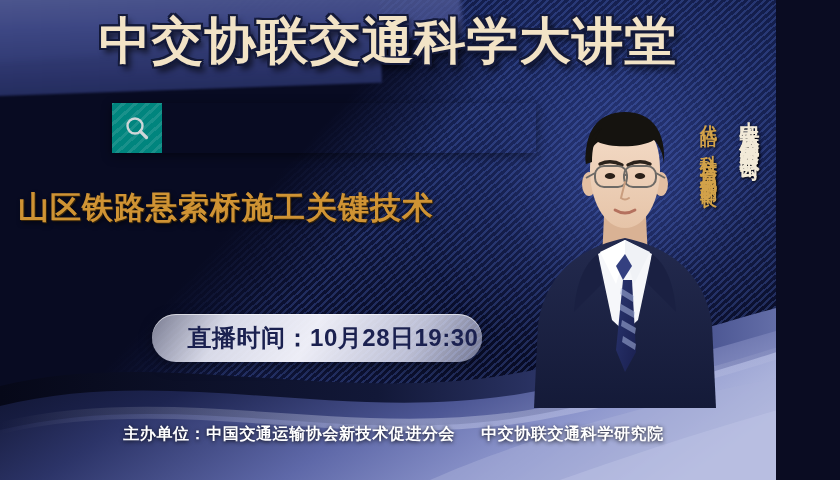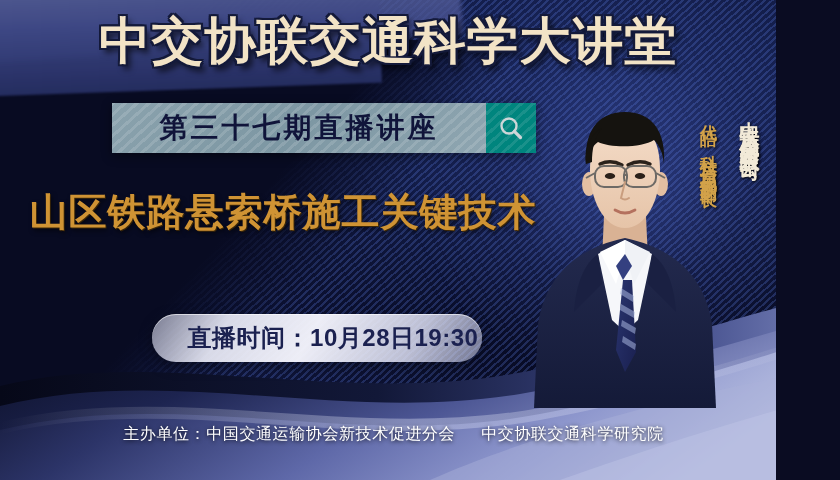--- a/index.html
+++ b/index.html
@@ -97,22 +97,22 @@
   .search-box:after{
     content:"";position:absolute;inset:0;
     background-image:repeating-linear-gradient(-42deg,
       rgba(255,255,255,0) 0px,rgba(255,255,255,0) 5px,
       rgba(255,255,255,.10) 5px,rgba(255,255,255,.10) 8px);
   }
   .search-box svg{position:relative;z-index:2;}
 
   
   .topic{
-    position:absolute;left:18px;top:188px;width:530px;text-align:center;
-    color:#cf9334;font-size:38px;font-weight:bold;line-height:1.28;
+    position:absolute;left:18px;top:188px;width:530px;
+    color:#cf9334;font-size:31px;font-weight:bold;line-height:1.28;
     letter-spacing:1px;
     text-shadow:1px 1px 0 #3a2608, 2px 3px 5px rgba(0,0,0,.6);
   }
 
   
   .time-pill{
     position:absolute;left:152px;top:314px;width:330px;height:48px;
     border-radius:24px;
     background:linear-gradient(120deg,rgba(214,216,236,.55) 0%,rgba(233,234,246,.92) 22%,rgba(244,244,252,.97) 48%,rgba(219,221,240,.85) 78%,rgba(196,199,226,.55) 100%);
     display:flex;align-items:center;justify-content:center;
@@ -139,21 +139,21 @@
   }
   .v-person{
     right:56px;top:112px;height:232px;
     font-size:17px;color:#d2a24a;letter-spacing:4px;
     text-shadow:1px 1px 3px rgba(0,0,0,.85);
   }
 
   
   .footer{
     position:absolute;left:0;right:0;top:424px;text-align:center;
-    color:#ffffff;font-size:16px;font-weight:normal;letter-spacing:.6px;
+    color:#ffffff;font-size:16px;font-weight:bold;letter-spacing:.6px;
     text-shadow:0 1px 4px rgba(0,0,0,.85);
     white-space:nowrap;
     padding-left:11px;
   }
   .footer .gap{display:inline-block;width:26px;}
 </style>
 </head>
 <body>
 
 <div class="poster">
@@ -198,23 +198,20 @@
       <path d="M0,140 C180,96 350,160 540,124 C680,98 780,58 840,44 L840,190 L0,190 Z" fill="url(#silkA)"></path>
       <path d="M0,132 C180,90 350,152 540,118 C680,92 780,54 840,40 L840,52 C780,66 680,104 540,130 C350,164 180,102 0,144 Z" fill="url(#sheen)" opacity="0.7"></path>
       <path d="M430,190 C520,150 660,108 840,76 L840,190 Z" fill="#aab2da" opacity="0.45"></path>
       <path d="M560,190 C640,162 740,128 840,104 L840,190 Z" fill="#c3c9e8" opacity="0.4"></path>
     </svg>
   </div>
 
   <div class="main-title">中交协联交通科学大讲堂</div>
 
   <div class="episode-bar">
-    <div class="episode-label">
-      <span>第三十七期直播讲座</span>
-    </div>
     <div class="search-box">
       <svg width="28" height="28" viewBox="0 0 28 28">
         <circle cx="12" cy="12" r="7.5" fill="none" stroke="#ced6d8" stroke-width="2.4"></circle>
         <line x1="17.3" y1="17.3" x2="23.5" y2="23.5" stroke="#ced6d8" stroke-width="3.2" stroke-linecap="round"></line>
       </svg>
     </div>
   </div>
 
   <div class="topic">
     <div>山区铁路悬索桥施工关键技术</div>

